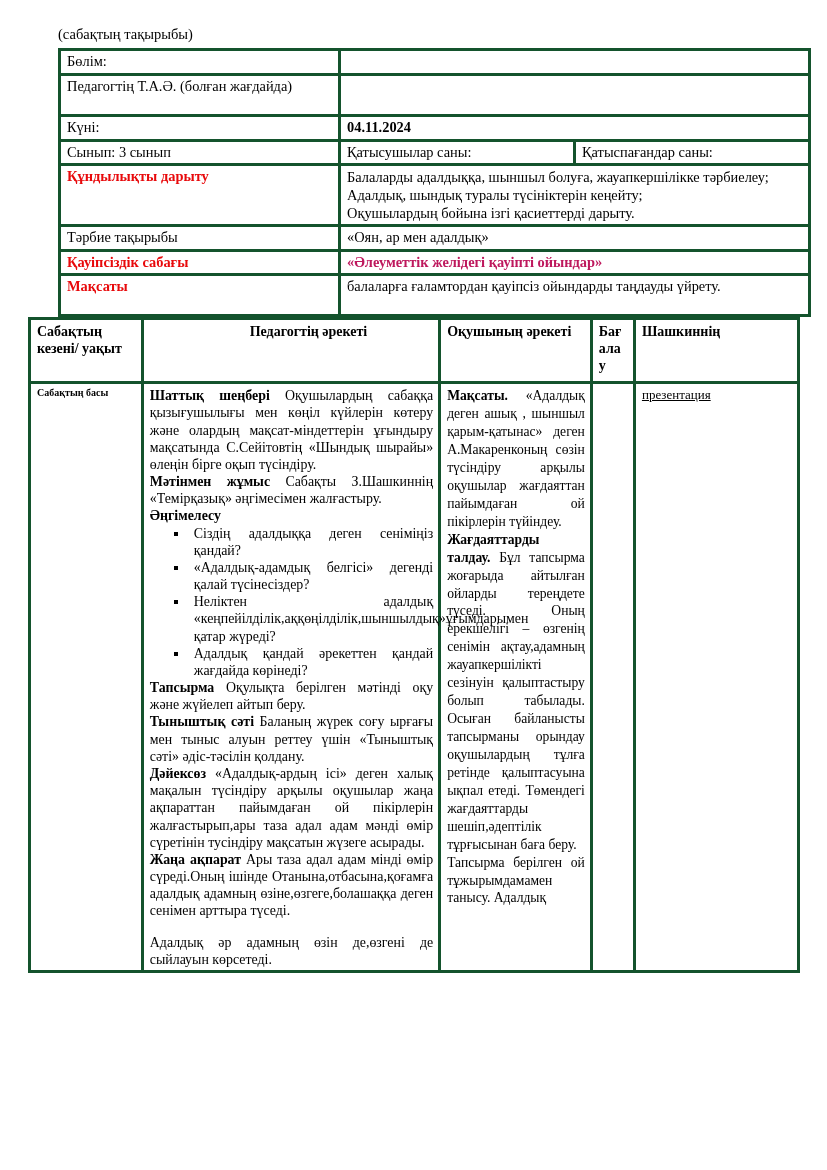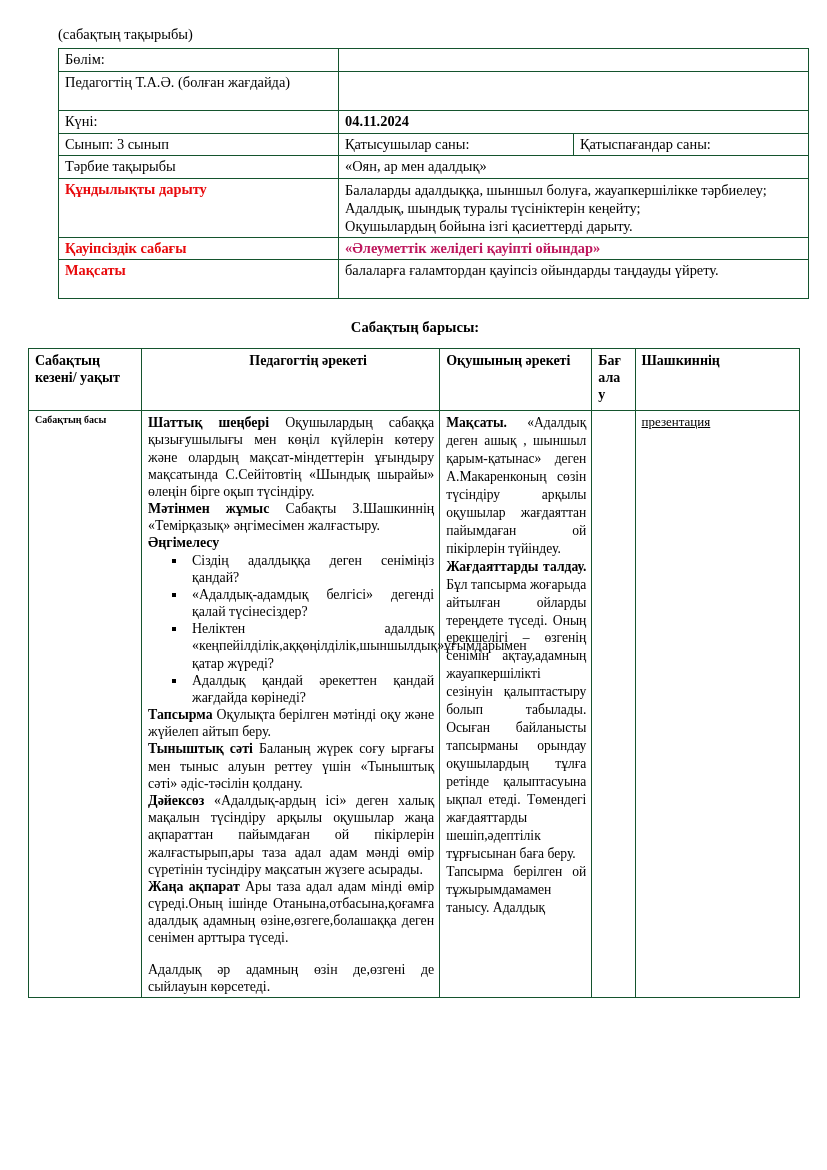--- a/index.html
+++ b/index.html
@@ -29,21 +29,21 @@
     line-height: 1.2;
     margin: 0 0 5px 36px;
   }
 
   
   table {
     border-collapse: collapse;
     table-layout: fixed;
   }
   td, th {
-    border: 1px solid #14532d;
+    border: 3px solid #14532d;
     vertical-align: top;
     padding: 2px 5px 2px 6px;
     font-size: 14px;
     line-height: 1.22;
     font-weight: normal;
     text-align: left;
   }
 
   
   .info-table {
@@ -175,43 +175,42 @@
       <tr>
         <td>Күні:</td>
         <td colspan="2" class="val-bold">04.11.2024</td>
       </tr>
       <tr>
         <td>Сынып:   3 сынып</td>
         <td>Қатысушылар саны:</td>
         <td>Қатыспағандар саны:</td>
       </tr>
       <tr>
-        <td>Тәрбие тақырыбы</td>
-        <td colspan="2">«Оян, ар мен адалдық»</td>
-      </tr>
-      <tr>
         <td class="lbl-red">Құндылықты дарыту</td>
         <td colspan="2" class="cell-lines">
           <p> Балаларды адалдыққа, шыншыл болуға, жауапкершілікке тәрбиелеу;</p>
           <p>Адалдық, шындық туралы түсініктерін кеңейту;</p>
           <p> Оқушылардың бойына ізгі қасиеттерді дарыту.</p>
         </td>
       </tr>
       <tr>
+        <td>Тәрбие тақырыбы</td>
+        <td colspan="2">«Оян, ар мен адалдық»</td>
+      </tr>
+      <tr>
         <td class="lbl-red">Қауіпсіздік сабағы</td>
         <td colspan="2" class="val-blue">«Әлеуметтік желідегі қауіпті ойындар»</td>
       </tr>
       <tr>
         <td class="lbl-red pad-tall">Мақсаты</td>
         <td colspan="2">балаларға ғаламтордан қауіпсіз ойындарды таңдауды үйрету.</td>
       </tr>
     </tbody>
   </table>
 
-  <div class="section-title">Сабақтың барысы:</div>
 
   <table class="flow-table">
     <colgroup>
       <col class="col-stage">
       <col class="col-teach">
       <col class="col-stud">
       <col class="col-eval">
       <col class="col-res">
     </colgroup>
     <thead>

